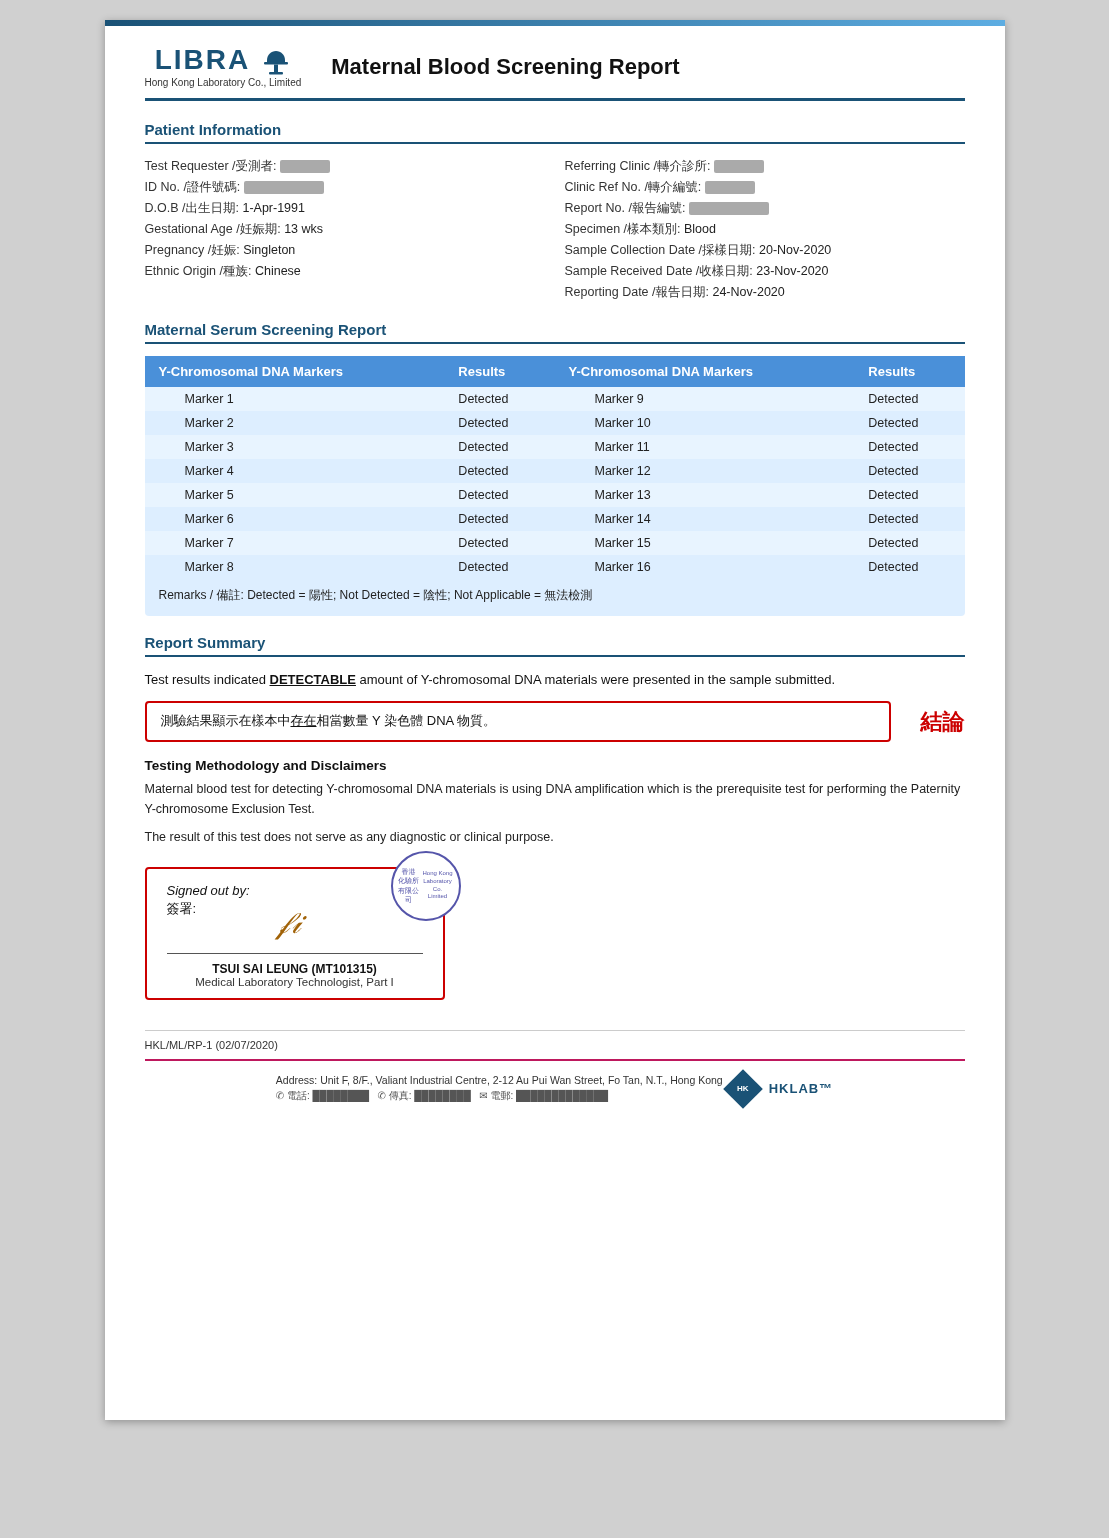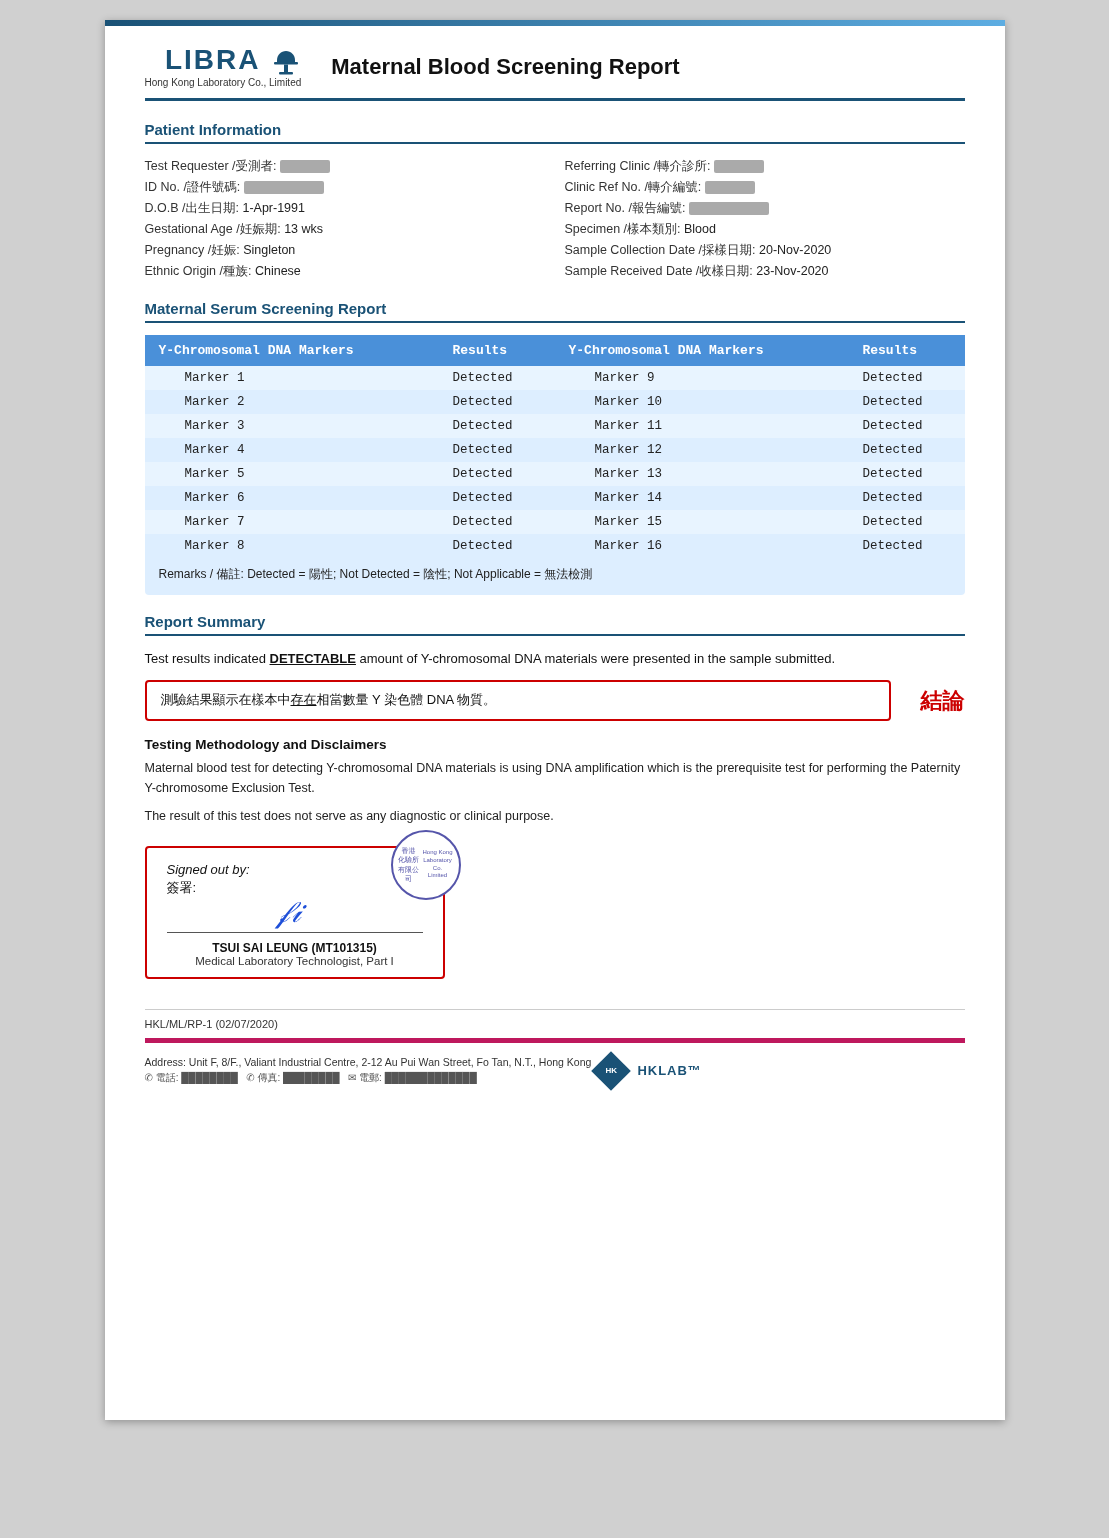--- a/index.html
+++ b/index.html
@@ -23,21 +23,21 @@
     .header {
       display: flex;
       align-items: center;
       margin-bottom: 20px;
       border-bottom: 3px solid #1a5276;
       padding-bottom: 10px;
     }
     .logo-area {
       display: flex;
       flex-direction: column;
-      align-items: flex-end;
+      align-items: center;
       margin-right: 30px;
     }
     .logo-text {
       font-size: 28px;
       font-weight: bold;
       color: #1a5276;
       letter-spacing: 2px;
       line-height: 1;
     }
     .company-name {
@@ -77,21 +77,20 @@
     
     .serum-table-wrapper {
       background: #ddeeff;
       border-radius: 4px;
       padding: 0 0 8px 0;
       margin-bottom: 10px;
     }
     .serum-table {
       width: 100%;
       border-collapse: collapse;
-      font-family: Liberation Mono, monospace;
     }
     .serum-table thead tr {
       background: #4a90d9;
       color: #fff;
     }
     .serum-table thead th {
       padding: 8px 14px;
       text-align: left;
       font-size: 13px;
       font-weight: bold;
@@ -201,22 +200,22 @@
     }
     .signature-line {
       border-bottom: 1px solid #555;
       margin: 6px 0 8px 0;
       height: 28px;
       display: flex;
       align-items: flex-end;
       justify-content: center;
       font-size: 22px;
       font-family: 'Brush Script MT', cursive;
-      color: #1d4ed8;
-      padding-bottom: 2px;
+      color: #a16207;
+      padding-bottom: 12px;
     }
     .signer-name {
       font-size: 12px;
       font-weight: bold;
       color: #111;
       margin-top: 4px;
     }
     .signer-title {
       font-size: 11.5px;
       color: #333;
@@ -244,24 +243,24 @@
       margin-top: 30px;
       font-size: 11px;
       color: #333;
       border-top: 1px solid #ccc;
       padding-top: 8px;
     }
     .footer-address {
       margin-top: 8px;
       font-size: 10.5px;
       color: #333;
-      border-top: 5px solid #be185d;
+      border-top: 2px solid #be185d;
       padding-top: 8px;
       display: flex;
-      justify-content: flex-start;
+      justify-content: center;
       align-items: center;
     }
     .hklab-logo {
       display: flex;
       align-items: center;
       gap: 6px;
     }
     .top-bar {
       height: 6px;
       background: linear-gradient(to right, #1a5276, #5dade2);
@@ -354,20 +353,24 @@
         <span class="field-label">Specimen /樣本類別: </span>
         <span>Blood</span>
       </div>
       <div class="field">
         <span class="field-label">Sample Collection Date /採樣日期: </span>
         <span>20-Nov-2020</span>
       </div>
       <div class="field">
         <span class="field-label">Sample Received Date /收樣日期: </span>
         <span>23-Nov-2020</span>
+      </div>
+      <div class="field">
+        <span class="field-label">Reporting Date /報告日期: </span>
+        <span>24-Nov-2020</span>
       </div>
     </div>
   </div>
 
   <div class="section-title">Maternal Serum Screening Report</div>
   <div class="serum-table-wrapper">
     <table class="serum-table">
       <thead>
         <tr>
           <th>Y-Chromosomal DNA Markers</th>

